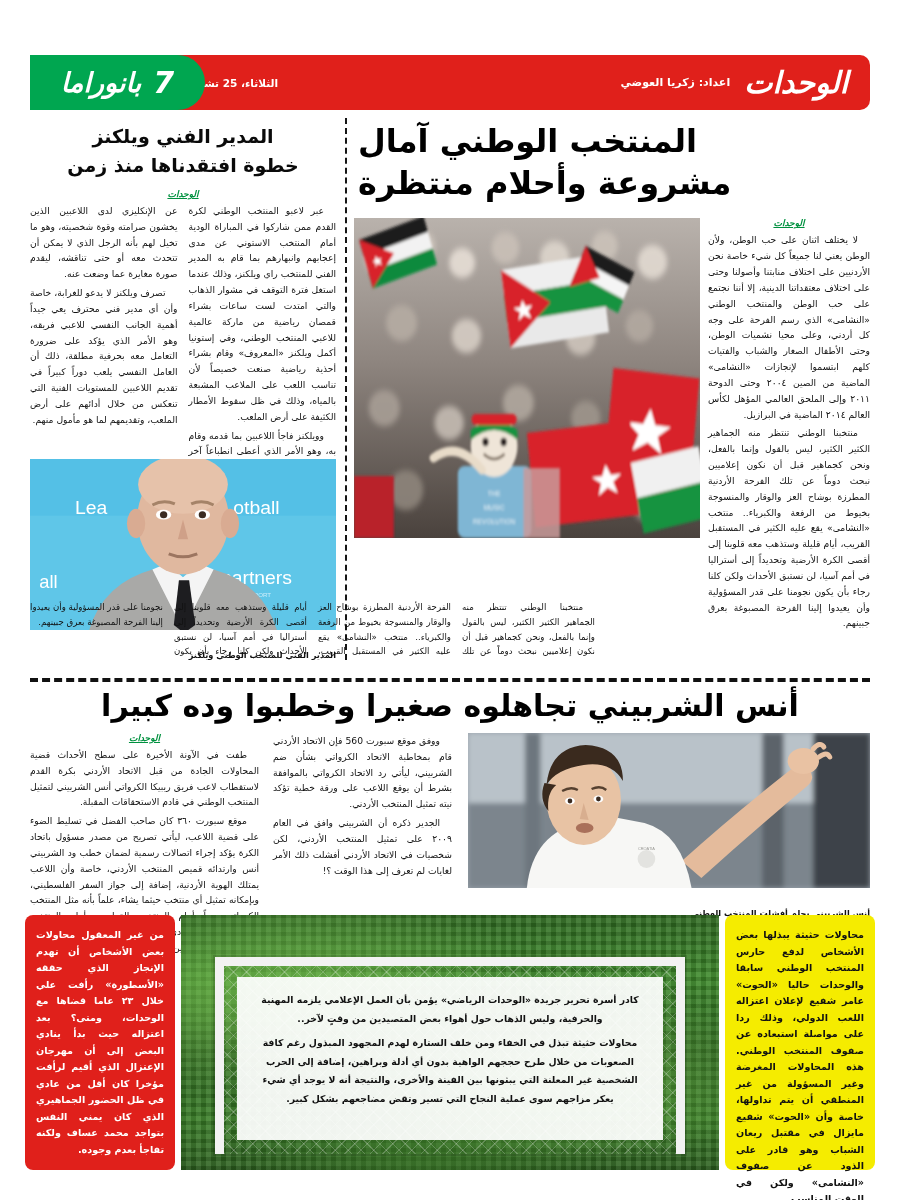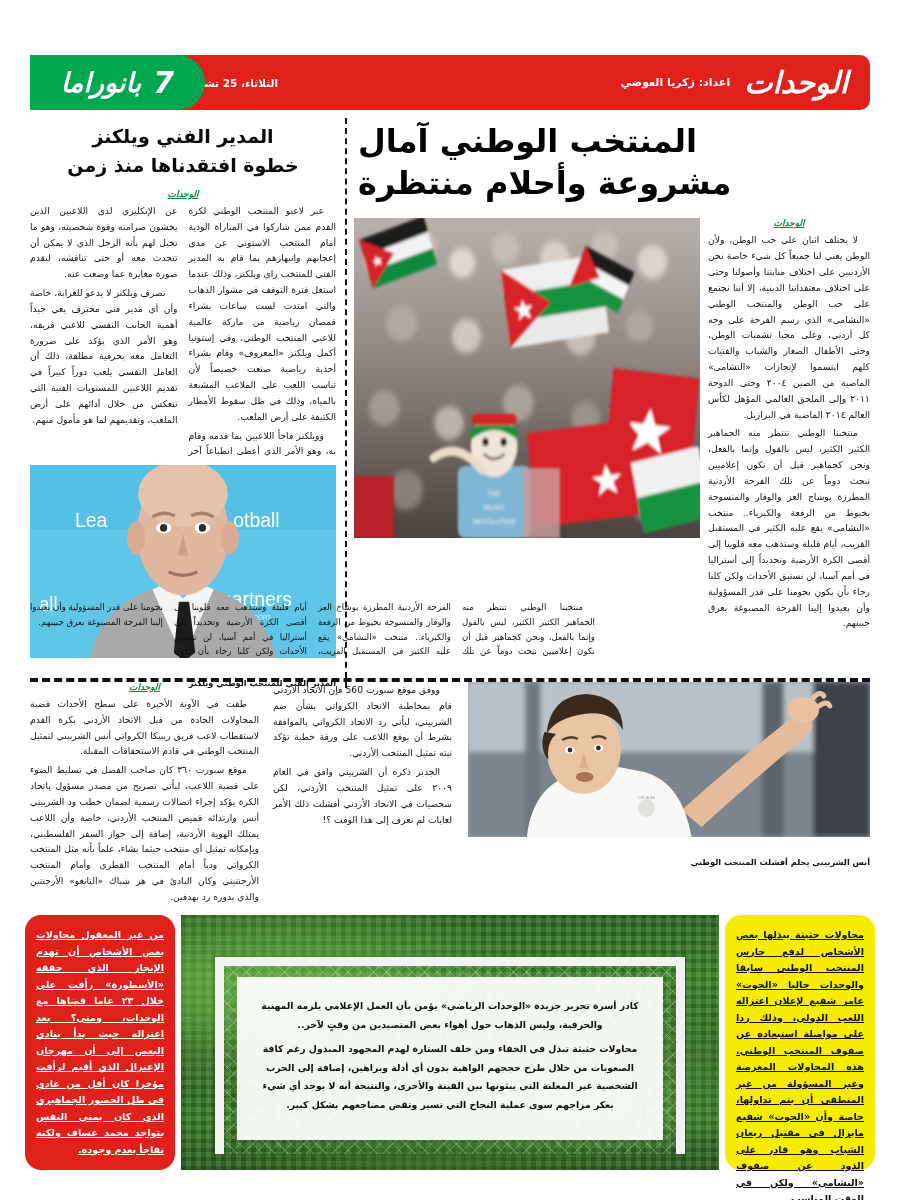--- a/index.html
+++ b/index.html
@@ -166,27 +166,26 @@
   .bottom-panel {
     position: absolute;
     left: 25px; right: 25px;
     top: 915px;
     height: 255px;
     display: flex;
     gap: 0;
   }
   .side-box {
     width: 150px;
-    border-radius: 16px;
+    border-radius: 8px;
     padding: 12px 11px;
     font-size: 9.6px;
     font-weight: bold;
     line-height: 1.72;
     text-align: justify;
-    text-decoration: underline;
   }
   .box-red { background: #e0201b; color: #ffffff; }
   .box-yellow { background: #f5ec00; color: #111111; }
 
   .grass {
     flex: 1;
     margin: 0 6px;
     position: relative;
     overflow: hidden;
     background:
@@ -209,21 +208,21 @@
     border-bottom: 0;
     box-shadow: 0 0 0 2px rgba(0,0,0,0.12);
     background:
       repeating-linear-gradient(45deg, rgba(255,255,255,0.22) 0 1px, transparent 1px 9px),
       repeating-linear-gradient(-45deg, rgba(255,255,255,0.22) 0 1px, transparent 1px 9px);
   }
   .grass-white {
     position: absolute;
     left: 56px; right: 56px; top: 62px; bottom: 30px;
     background: rgba(255,255,255,0.93);
-    padding: 20px 20px;
+    padding: 14px 20px;
   }
   .grass-text {
     font-size: 9.3px;
     line-height: 2.0;
     color: #111;
     text-align: center;
     font-weight: bold;
   }
   .grass-text p { margin-bottom: 6px; text-indent: 0; }
 
@@ -367,21 +366,21 @@
         <div class="sub-headline">
           <span>المدير الفني ويلكنز</span>
           <span class="l2">خطوة افتقدناها منذ زمن</span>
         </div>
         <div class="kicker">الوحدات</div>
         <div class="body-text two-col-inner">
           <p>عبر لاعبو المنتخب الوطني لكرة القدم ممن شاركوا في المباراة الودية أمام المنتخب الاستوني عن مدى إعجابهم وانبهارهم بما قام به المدير الفني للمنتخب راي ويلكنز، وذلك عندما استغل فترة التوقف في مشوار الذهاب والتي امتدت لست ساعات بشراء قمصان رياضية من ماركة عالمية للاعبي المنتخب الوطني، وفي إستونيا أكمل ويلكنز «المعروف» وقام بشراء أحذية رياضية صنعت خصيصاً لأن تناسب اللعب على الملاعب المشبعة بالمياه، وذلك في ظل سقوط الأمطار الكثيفة على أرض الملعب.</p>
           <p>وويلكنز فاجأ اللاعبين بما قدمه وقام به، وهو الأمر الذي أعطى انطباعاً آخر عن الإنكليزي لدى اللاعبين الذين يخشون صرامته وقوة شخصيته، وهو ما تخيل لهم بأنه الرجل الذي لا يمكن أن تتحدث معه أو حتى تناقشه، ليقدم صورة مغايرة عما وضعت عنه.</p>
           <p>تصرف ويلكنز لا يدعو للغرابة، خاصة وأن أي مدير فني محترف يعي جيداً أهمية الجانب النفسي للاعبي فريقه، وهو الأمر الذي يؤكد على ضرورة التعامل معه بحرفية مطلقة، ذلك أن العامل النفسي يلعب دوراً كبيراً في تقديم اللاعبين للمستويات الفنية التي تنعكس من خلال أدائهم على أرض الملعب، وتقديمهم لما هو مأمول منهم.</p>
         </div>
-        <div class="photo" style="height:193px; margin-top:6px;">
+        <div class="photo" style="height:171px; margin-top:0;">
           <svg class="person-img" viewBox="0 0 300 175" preserveAspectRatio="none">
             <rect width="300" height="175" fill="#5fc6e8"></rect>
             <rect y="0" width="300" height="58" fill="#54c0e6"></rect>
             <text x="150" y="12" font-size="22" fill="#bfeaf7" text-anchor="middle" font-family="Liberation Sans, sans-serif" font-weight="bold">pro</text>
             <text x="60" y="56" font-size="19" fill="#ffffff" text-anchor="middle" font-family="Liberation Sans, sans-serif">Lea</text>
             <text x="222" y="56" font-size="19" fill="#ffffff" text-anchor="middle" font-family="Liberation Sans, sans-serif">otball</text>
             <text x="18" y="132" font-size="18" fill="#ffffff" text-anchor="middle" font-family="Liberation Sans, sans-serif">all</text>
             <text x="222" y="128" font-size="19" fill="#ffffff" text-anchor="middle" font-family="Liberation Sans, sans-serif">partners</text>
             <text x="226" y="141" font-size="6" fill="#cfeefa" text-anchor="middle" font-family="Liberation Sans, sans-serif">SPORT</text>
 
@@ -412,20 +411,21 @@
 
   <div style="position:absolute; left:30px; width:565px; top:600px;">
     <div class="body-text" style="column-count:4; column-gap:11px; font-size:8.6px;">
       <p>منتخبنا الوطني تنتظر منه الجماهير الكثير الكثير، ليس بالقول وإنما بالفعل، ونحن كجماهير قبل أن نكون إعلاميين نبحث دوماً عن تلك الفرحة الأردنية المطرزة بوشاح العز والوقار والمنسوجة بخيوط من الرفعة والكبرياء.. منتخب «النشامى» يقع عليه الكثير في المستقبل القريب، أيام قليلة وستذهب معه قلوبنا إلى أقصى الكرة الأرضية وتحديداً إلى أستراليا في أمم آسيا، لن نستبق الأحداث ولكن كلنا رجاء بأن يكون نجومنا على قدر المسؤولية وأن يعيدوا إلينا الفرحة المصبوغة بعرق جبينهم.</p>
     </div>
   </div>
 
   <hr class="hr-dash" style="position:absolute; left:30px; right:30px; top:668px;">
 
   <div style="position:absolute; left:30px; right:30px; top:682px;">
+    <div class="art2-headline">أنس الشربيني تجاهلوه صغيرا وخطبوا وده كبيرا</div>
 
     <div style="display:flex; gap:0;">
 
       <div style="width:410px; padding-left:8px;">
         <div class="photo" style="height:155px;">
           <svg class="player-img" viewBox="0 0 410 155" preserveAspectRatio="none">
             <defs>
                 <filter id="pblur">
                   <feGaussianBlur stdDeviation="2.6"></feGaussianBlur>
                 </filter>

